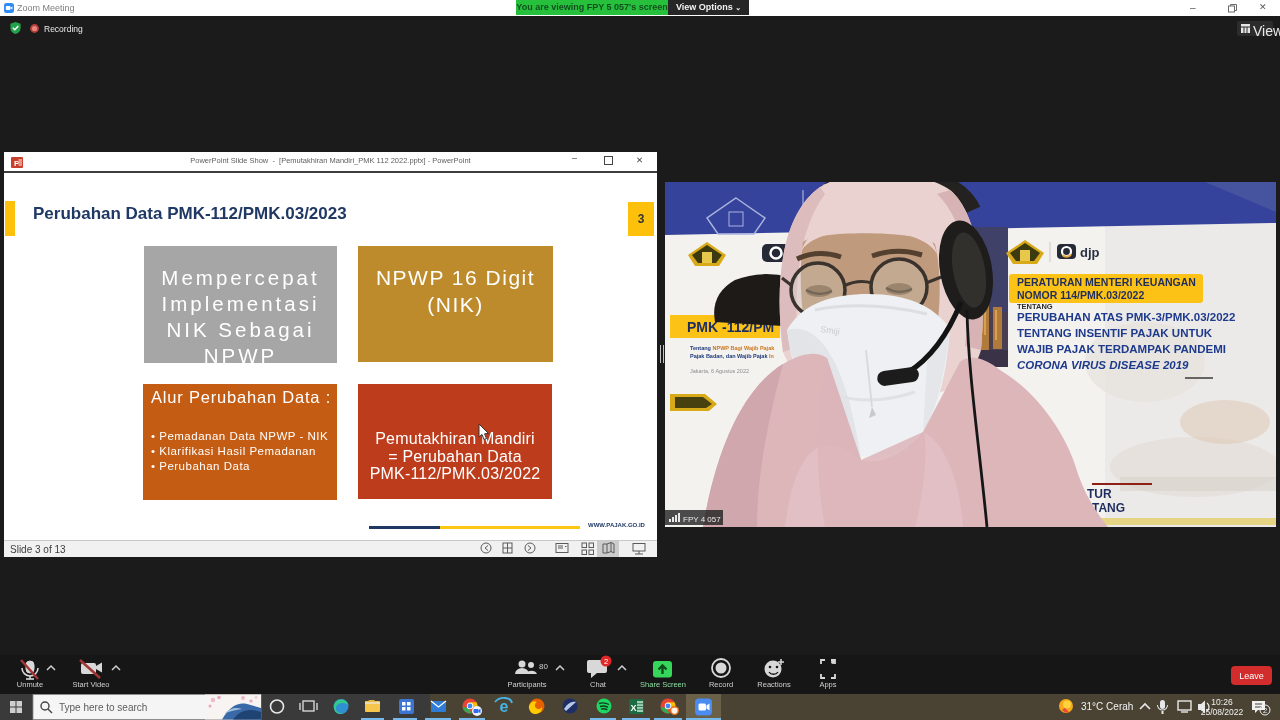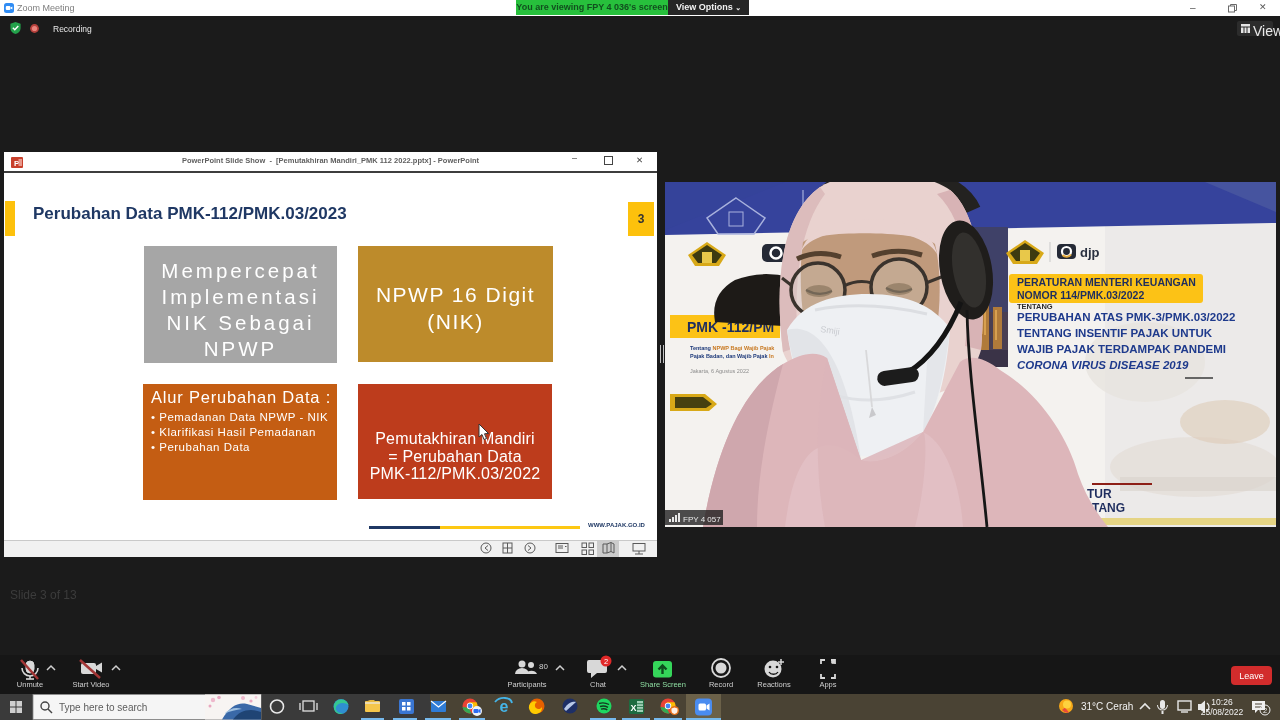--- a/index.html
+++ b/index.html
@@ -18,74 +18,74 @@
     <path d="M6.6 4.6 L8.4 3.4 L8.4 6.6 L6.6 5.4 Z" fill="#fff"></path>
   </svg>
   <div class="abs" style="left:17px;top:3px;font-size:9px;color:#7e7e7e;">Zoom Meeting</div>
   <div class="abs" style="left:1190px;top:2px;font-size:10px;color:#5a5a5a;">–</div>
   <svg class="abs" style="left:1228px;top:4px;" width="9" height="9" viewBox="0 0 9 9">
     <rect x="0.5" y="2" width="6" height="6" fill="none" stroke="#6a6a6a" stroke-width="1"></rect>
     <path d="M2.5 2 L2.5 0.5 L8.5 0.5 L8.5 6.5 L6.5 6.5" fill="none" stroke="#6a6a6a" stroke-width="1"></path>
   </svg>
   <div class="abs" style="left:1259px;top:2px;font-size:9px;color:#5a5a5a;">✕</div>
 
-  <div class="abs" style="left:516px;top:0;width:152px;height:15px;background:#27c03c;color:#114f1e;font-size:9px;font-weight:bold;text-align:center;line-height:15px;">You are viewing FPY 4 036's screen</div>
+  <div class="abs" style="left:516px;top:0;width:152px;height:15px;background:#27c03c;color:#114f1e;font-size:9px;font-weight:bold;text-align:center;line-height:15px;">You are viewing FPY 5 057's screen</div>
   <div class="abs" style="left:668px;top:0;width:81px;height:15px;background:#262626;color:#f2f2f2;font-size:9px;font-weight:bold;text-align:center;line-height:15px;">View Options <span style="font-size:7px;">⌄</span></div>
 
   <svg class="abs" style="left:10px;top:22px;" width="11" height="12" viewBox="0 0 11 12">
     <path d="M5.5 0 L10.6 1.8 L10.6 6 C10.6 9.2 8.3 11.2 5.5 12 C2.7 11.2 0.4 9.2 0.4 6 L0.4 1.8 Z" fill="#23a14b"></path>
     <path d="M2.8 5.8 L4.8 7.8 L8.3 4.0" stroke="#fff" stroke-width="1.4" fill="none"></path>
   </svg>
   <svg class="abs" style="left:30px;top:24px;" width="9" height="9" viewBox="0 0 9 9">
     <circle cx="4.5" cy="4.5" r="4.4" fill="#b5413c"></circle>
     <circle cx="4.5" cy="4.5" r="2.6" fill="#e8837d"></circle>
   </svg>
-  <div class="abs" style="left:44px;top:24px;font-size:8.5px;color:#e8e8e8;margin-left:9px;">Recording</div>
+  <div class="abs" style="left:44px;top:24px;font-size:8.5px;color:#e8e8e8;">Recording</div>
 
   <div class="abs" style="left:1237px;top:21px;width:36px;height:15px;background:#2c2c2c;border-radius:2px;"></div>
   <svg class="abs" style="left:1241px;top:24px;" width="9" height="9" viewBox="0 0 9 9">
     <rect x="0" y="0" width="9" height="9" fill="#e6e6e6"></rect>
     <path d="M0 3 H9 M3 3 V9 M6 3 V9" stroke="#2c2c2c" stroke-width="1"></path>
   </svg>
   <div class="abs" style="left:1253px;top:23px;font-size:14px;color:#e9e9e9;">View</div>
 
   <div class="abs" style="left:4px;top:152px;width:653px;height:405px;background:#ffffff;"></div>
   <div class="abs" style="left:4px;top:171px;width:653px;height:2px;background:#3d3d3d;"></div>
   <svg class="abs" style="left:11px;top:157px;" width="12" height="11" viewBox="0 0 12 11">
     <rect x="0" y="0" width="12" height="11" rx="1" fill="#c8402c"></rect>
     <text x="3" y="8.5" font-size="8" fill="#fff" font-family="Liberation Sans" font-weight="bold">P</text>
     <rect x="7.5" y="2" width="3.5" height="7" fill="#e8988c"></rect>
   </svg>
-  <div class="abs" style="left:4px;top:156px;width:653px;text-align:center;font-size:7.5px;color:#5f5f5f;font-weight:bold;">PowerPoint Slide Show&nbsp; - &nbsp;[Pemutakhiran Mandiri_PMK 112 2022.pptx] - PowerPoint</div>
+  <div class="abs" style="left:4px;top:156px;width:653px;text-align:center;font-size:7.5px;color:#5f5f5f;">PowerPoint Slide Show&nbsp; - &nbsp;[Pemutakhiran Mandiri_PMK 112 2022.pptx] - PowerPoint</div>
   <div class="abs" style="left:572px;top:153px;font-size:9px;color:#444;">–</div>
   <div class="abs" style="left:604px;top:156px;width:7px;height:7px;border:1px solid #444;"></div>
   <div class="abs" style="left:636px;top:155px;font-size:8.5px;color:#444;">✕</div>
 
   <div class="abs" style="left:5px;top:201px;width:10px;height:35px;background:#fdc10c;"></div>
   <div class="abs" style="left:33px;top:204px;font-size:17px;font-weight:bold;color:#1f3864;">Perubahan Data PMK-112/PMK.03/2023</div>
   <div class="abs" style="left:628px;top:202px;width:26px;height:34px;background:#fdc10c;color:#333;font-size:12px;font-weight:bold;text-align:center;line-height:34px;">3</div>
 
-  <div class="abs" style="left:144px;top:246px;width:193px;height:117px;background:#a6a6a6;color:#fff;text-align:center;font-size:20.5px;line-height:26px;letter-spacing:3px;padding-top:12px;box-sizing:border-box;">Mempercepat<br>Implementasi<br>NIK Sebagai<br>NPWP</div>
-  <div class="abs" style="left:358px;top:246px;width:195px;height:116px;background:#bd8b2b;color:#fff;text-align:center;font-size:21px;line-height:27px;letter-spacing:1.5px;padding-top:35px;box-sizing:border-box;">NPWP 16 Digit<br>(NIK)</div>
+  <div class="abs" style="left:144px;top:246px;width:193px;height:117px;background:#a6a6a6;color:#fff;text-align:center;font-size:20.5px;line-height:26px;letter-spacing:3px;padding-top:19px;box-sizing:border-box;">Mempercepat<br>Implementasi<br>NIK Sebagai<br>NPWP</div>
+  <div class="abs" style="left:358px;top:246px;width:195px;height:116px;background:#bd8b2b;color:#fff;text-align:center;font-size:21px;line-height:27px;letter-spacing:1.5px;padding-top:18px;box-sizing:border-box;">NPWP 16 Digit<br>(NIK)</div>
   <div class="abs" style="left:143px;top:384px;width:194px;height:116px;background:#c45d13;color:#fff;box-sizing:border-box;padding:4px 4px 0 8px;">
     <div style="font-size:16.5px;letter-spacing:0.8px;">Alur Perubahan Data :</div>
-    <div style="font-size:11.5px;line-height:15px;letter-spacing:0.5px;margin-top:3px;">• Pemadanan Data NPWP - NIK<br>• Klarifikasi Hasil Pemadanan<br>• Perubahan Data</div>
+    <div style="font-size:11.5px;line-height:15px;letter-spacing:0.5px;margin-top:22px;">• Pemadanan Data NPWP - NIK<br>• Klarifikasi Hasil Pemadanan<br>• Perubahan Data</div>
   </div>
   <div class="abs" style="left:358px;top:384px;width:194px;height:115px;background:#bd3c1c;color:#fff;text-align:center;font-size:16px;line-height:17.5px;letter-spacing:0.2px;padding-top:46px;box-sizing:border-box;">Pemutakhiran Mandiri<br>= Perubahan Data<br>PMK-112/PMK.03/2022</div>
 
   <svg class="abs" style="left:478px;top:424px;" width="12" height="17" viewBox="0 0 12 17">
     <path d="M1 0 L1 13 L4 10.5 L6 15.5 L8.5 14.5 L6.5 9.8 L10.5 9.5 Z" fill="#fff" stroke="#333" stroke-width="1"></path>
   </svg>
 
   <div class="abs" style="left:369px;top:526px;width:71px;height:3px;background:#1f3864;"></div>
   <div class="abs" style="left:440px;top:526px;width:140px;height:3px;background:#fdc813;"></div>
   <div class="abs" style="left:588px;top:522px;font-size:6px;font-weight:bold;color:#1f3864;">WWW.PAJAK.GO.ID</div>
 
   <div class="abs" style="left:4px;top:540px;width:653px;height:17px;background:#f1f1f1;border-top:1px solid #c9c9c9;box-sizing:border-box;"></div>
-  <div class="abs" style="left:10px;top:544px;font-size:12px;color:#3c3c3c;margin-top:44px;">Slide 3 of 13</div>
+  <div class="abs" style="left:10px;top:544px;font-size:10px;color:#3c3c3c;">Slide 3 of 13</div>
   <svg class="abs" style="left:4px;top:540px;" width="653" height="17" viewBox="0 0 653 17">
     <rect x="593" y="1" width="22" height="16" fill="#cccccc"></rect>
     <g fill="none" stroke="#5a5a5a" stroke-width="1">
       <circle cx="482" cy="8" r="5"></circle>
       <path d="M484,5.5 l-3,2.5 l3,2.5"></path>
       <rect x="499" y="3" width="9" height="10"></rect>
       <path d="M503.5,3 v10 M499,8 h9"></path>
       <circle cx="526" cy="8" r="5"></circle>
       <path d="M524,5.5 l3,2.5 l-3,2.5"></path>
       <rect x="552" y="3.5" width="12" height="9"></rect>

